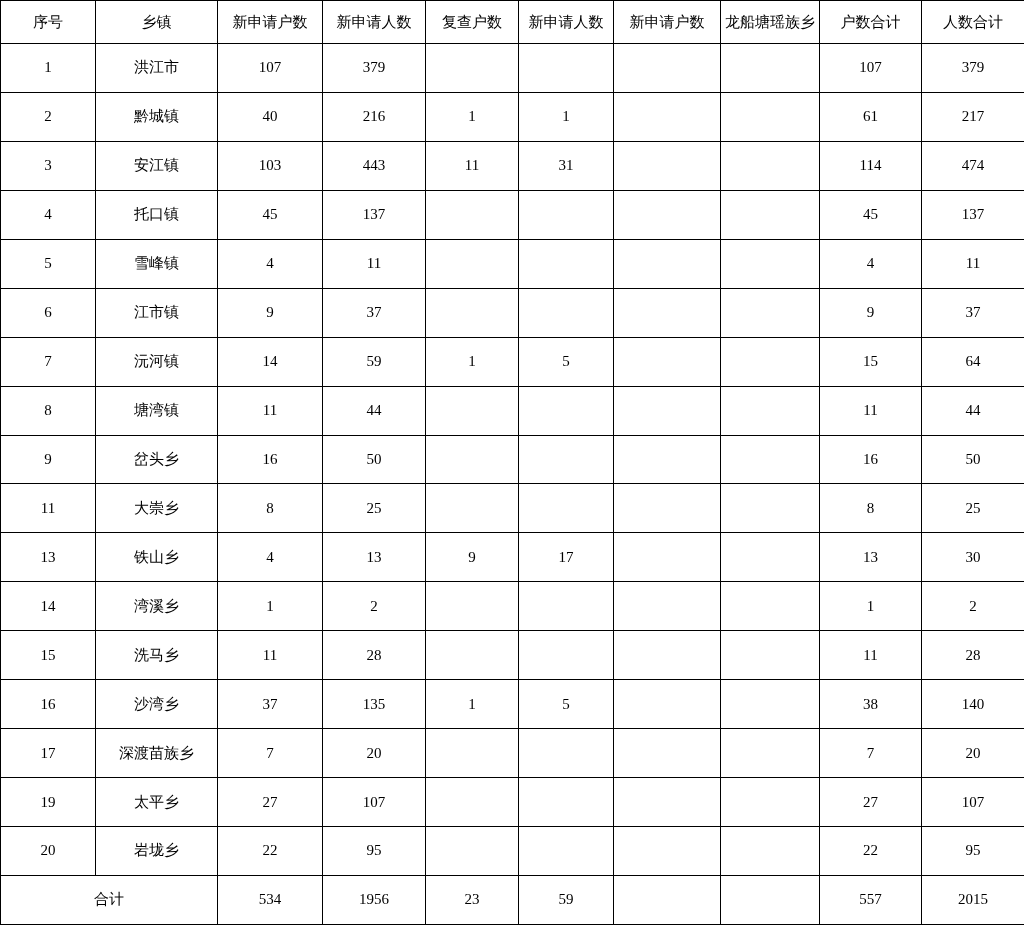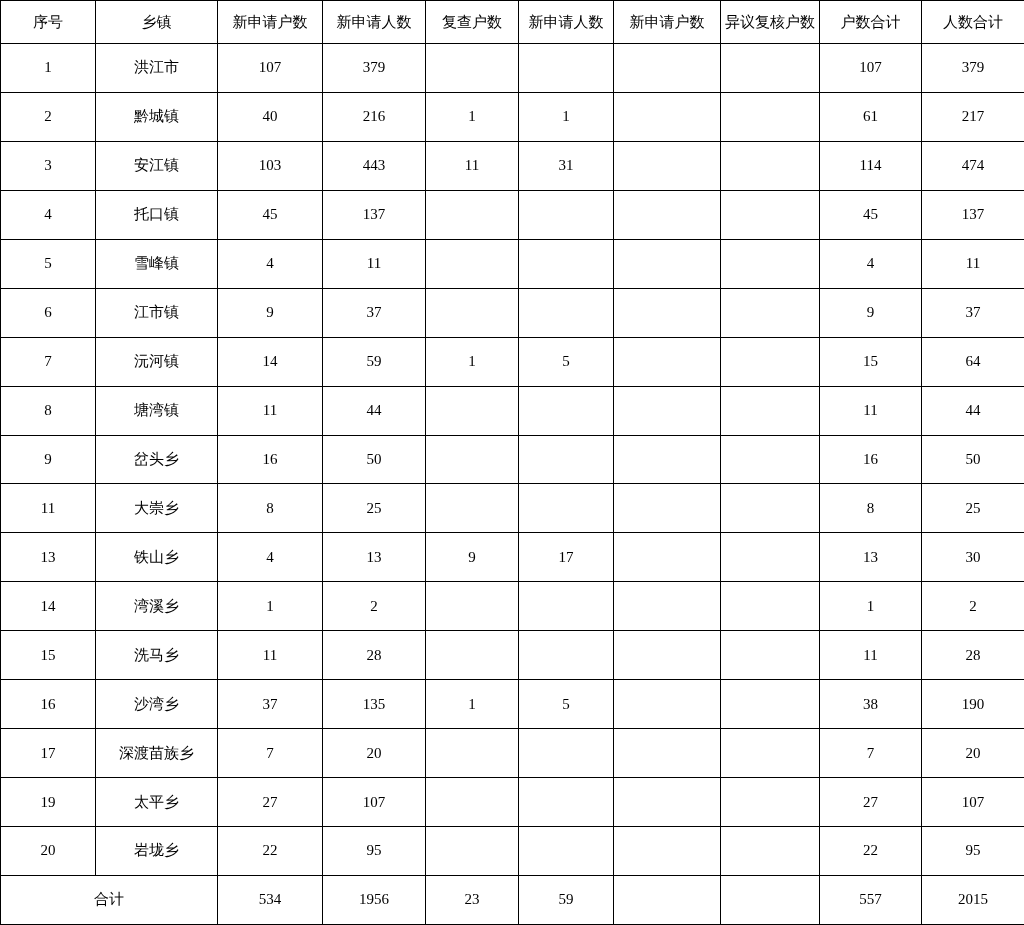--- a/index.html
+++ b/index.html
@@ -64,21 +64,21 @@
     </colgroup>
     <thead>
       <tr>
           <th>序号</th>
           <th>乡镇</th>
           <th>新申请户数</th>
           <th>新申请人数</th>
           <th>复查户数</th>
           <th>新申请人数</th>
           <th>新申请户数</th>
-          <th>异议复核户数</th>
+          <th>龙船塘瑶族乡</th>
           <th>户数合计</th>
           <th>人数合计</th>
         </tr>
     </thead>
     <tbody>
         <tr>
           <td>1</td>
           <td>洪江市</td>
           <td>107</td>
           <td>379</td>
@@ -236,21 +236,21 @@
         <tr>
           <td>16</td>
           <td>沙湾乡</td>
           <td>37</td>
           <td>135</td>
           <td>1</td>
           <td>5</td>
           <td></td>
           <td></td>
           <td>38</td>
-          <td>190</td>
+          <td>140</td>
         </tr>
         <tr>
           <td>17</td>
           <td>深渡苗族乡</td>
           <td>7</td>
           <td>20</td>
           <td></td>
           <td></td>
           <td></td>
           <td></td>

